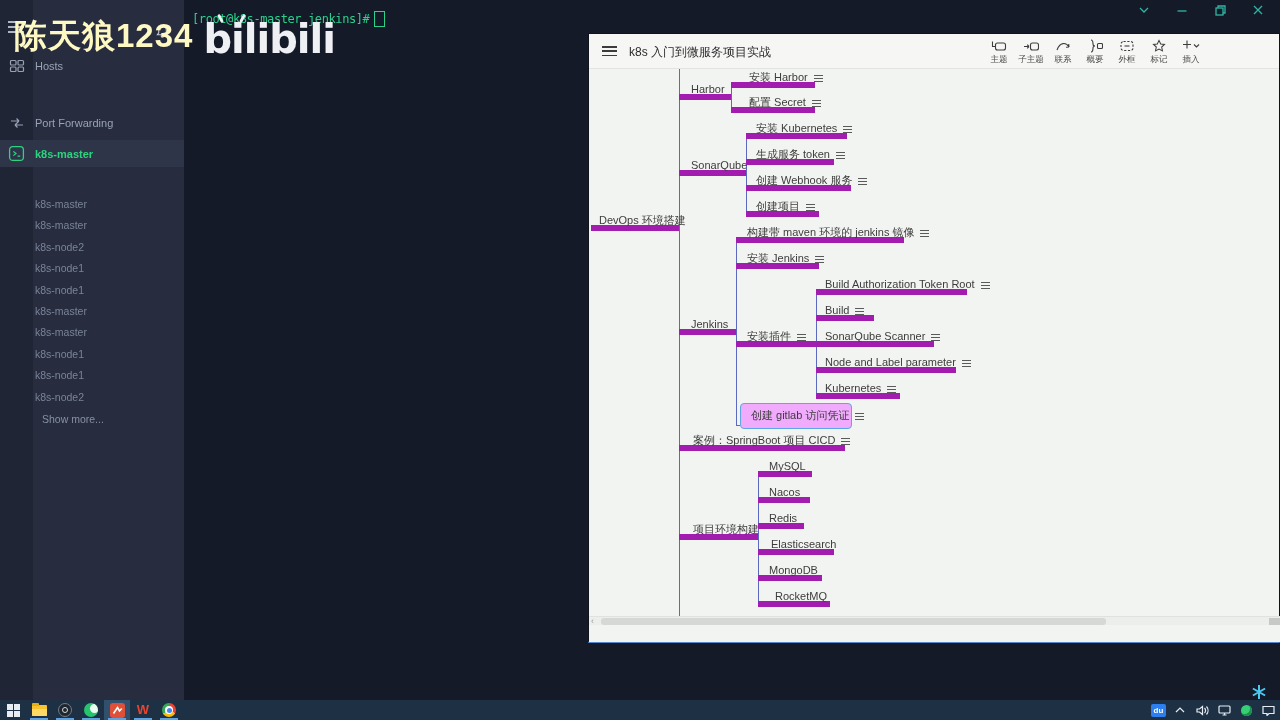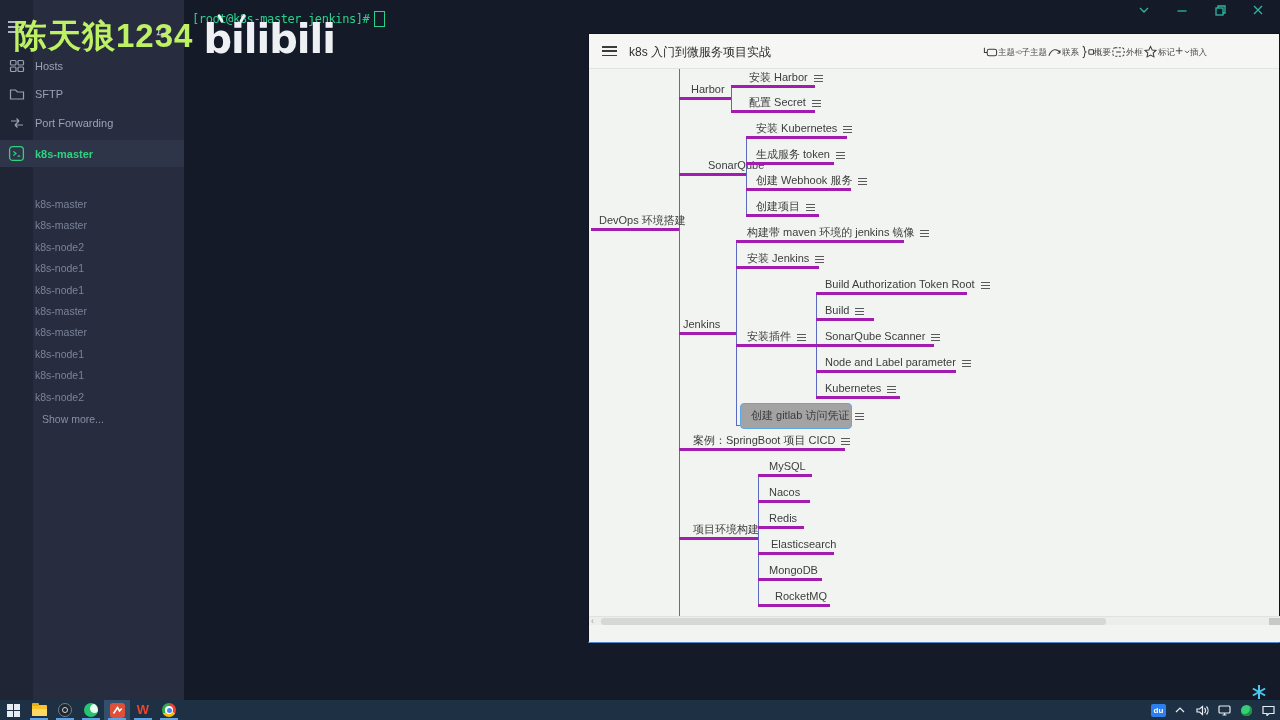--- a/index.html
+++ b/index.html
@@ -31,45 +31,45 @@
   .hist { position:absolute; left:0; top:194px; width:184px; }
   .hist-item { height:21.4px; line-height:21.4px; padding-left:35px; font-size:10.5px; color:#7b8398; white-space:nowrap; }
   .hist-more { height:22px; line-height:22px; padding-left:42px; font-size:10.5px; color:#8890a5; }
   .side-burger { position:absolute; left:8px; top:21px; width:16px; height:12px; z-index:2; }
   .side-burger div { height:2px; background:#aeb6c6; margin-bottom:3px; }
   .side-bell { position:absolute; left:155px; top:24px; width:15px; height:15px; z-index:2; }
   .side-bell svg { stroke:#c9cfdb; fill:none; stroke-width:1.1; }
 
   
   .watermark { position:absolute; left:14px; top:16px; z-index:40; display:flex; align-items:flex-start; pointer-events:none; }
-  .wm-name { font-size:33px; font-weight:600; color:#bef264; letter-spacing:1px; line-height:40px; }
+  .wm-name { font-size:33px; font-weight:600; color:#fef9c3; letter-spacing:1px; line-height:40px; }
   .wm-logo { position:relative; margin-left:10px; font-size:40px; font-weight:800; color:#eef0f3; line-height:46px; letter-spacing:-1px; font-family:"DejaVu Sans", sans-serif; }
   .wm-logo .ant { position:absolute; top:-2px; width:3px; height:9px; background:#eef0f3; border-radius:2px; }
   .wm-logo .ant.a1 { left:16px; transform:rotate(-28deg); }
   .wm-logo .ant.a2 { left:38px; transform:rotate(28deg); }
 
   
   .xwin { position:absolute; left:588px; top:33px; width:692px; height:610px; background:#f2f4f1;
     border:1px solid #10131d; border-bottom:2px solid #5588cc; z-index:30; }
   .xhead { position:absolute; left:0; top:0; width:100%; height:35px; background:#f6f7f5; border-bottom:1px solid #e2e4e1; }
   .xburger { position:absolute; left:13px; top:12px; width:15px; height:11px; cursor:pointer; }
   .xburger div { height:1.6px; background:#3c3c3c; margin-bottom:2.8px; }
   .xtitle { position:absolute; left:40px; top:10px; font-size:12px; color:#2b2b2b; white-space:nowrap; }
   .xtoolbar { position:absolute; right:72px; top:3px; display:flex; }
-  .xtool { width:32px; height:30px; display:flex; flex-direction:row; align-items:center; justify-content:center; cursor:pointer; }
+  .xtool { width:32px; height:30px; display:flex; flex-direction:column; align-items:center; justify-content:center; cursor:pointer; }
   .xtool svg { stroke:#3d3d3d; fill:none; stroke-width:1.1; }
   .xtool .tl { font-size:8.5px; color:#4a4a4a; margin-top:1px; white-space:nowrap; }
 
   .xcanvas { position:absolute; left:0; top:35px; width:692px; height:547px; overflow:hidden; }
   .xcanvas svg.links { position:absolute; left:0; top:-35px; width:692px; height:610px; }
   .mnode { position:absolute; height:21px; line-height:20px; font-size:11px; color:#3c3c3c;
-    border-bottom:3px solid #a21caf; white-space:nowrap; cursor:pointer; }
+    border-bottom:6px solid #a21caf; white-space:nowrap; cursor:pointer; }
   .mnode .notes { display:inline-block; width:9px; height:7px; margin-left:6px;
     background:repeating-linear-gradient(to bottom,#5a5a5a 0 1px,transparent 1px 3px); vertical-align:-1px; }
-  .mnode.selected { height:26px; line-height:23px; border:1.5px solid #5ea6e6; border-radius:4px; background:#a3a3a3; }
+  .mnode.selected { height:26px; line-height:23px; border:1.5px solid #5ea6e6; border-radius:4px; background:#f0abfc; }
 
   .xscroll { position:absolute; left:0; top:582px; width:692px; height:9px; background:#eceeeb; border-top:1px solid #e0e2df; }
   .xscroll .thumb { position:absolute; left:12px; top:1px; width:505px; height:7px; background:#d5d8d4; border-radius:3px; }
   .xscroll .thumb2 { position:absolute; right:0; top:1px; width:12px; height:7px; background:#c6c9c5; }
   .xscroll .arr { position:absolute; left:2px; top:0; font-size:9px; color:#9a9d99; line-height:9px; }
   .xfoot { position:absolute; left:0; top:591px; width:692px; height:17px; background:#f2f4f1; }
 
   
   .taskbar { position:absolute; left:0; bottom:0; width:1280px; height:20px; background:#1e3144; z-index:50; display:flex; align-items:center; }
   .tb-btn { position:relative; width:26px; height:20px; display:flex; align-items:center; justify-content:center; cursor:pointer; }
@@ -151,28 +151,20 @@
       <span class="ic">
           <svg width="16" height="16" viewBox="0 0 16 16">
             <rect x="1.5" y="2.5" width="5.5" height="4.5" rx="1"></rect>
             <rect x="9" y="2.5" width="5.5" height="4.5" rx="1"></rect>
             <rect x="1.5" y="9" width="5.5" height="4.5" rx="1"></rect>
             <rect x="9" y="9" width="5.5" height="4.5" rx="1"></rect>
           </svg>
         </span>
       <span class="lbl">Hosts</span>
     </div>
-    <div class="side-row" style="top:80px;">
-      <span class="ic">
-          <svg width="16" height="16" viewBox="0 0 16 16">
-            <path d="M1.5,4 v9 h13 v-7 h-6 l-2,-2 z"></path>
-          </svg>
-        </span>
-      <span class="lbl">SFTP</span>
-    </div>
     <div class="side-row" style="top:109px;">
       <span class="ic">
           <svg width="16" height="16" viewBox="0 0 16 16">
             <path d="M2,6 h8 M10,6 l-2.5,-2.5 M10,6 l-2.5,2.5 M14,10 h-8 M6,10 l2.5,-2.5 M6,10 l2.5,2.5"></path>
           </svg>
         </span>
       <span class="lbl">Port Forwarding</span>
     </div>
     <div class="side-row active" style="top:140px;height:27px;">
       <span class="ic">
@@ -271,26 +263,26 @@
           <path d="M147,209 V391 H151"></path>
           <path d="M227,261 V365"></path>
           <path d="M169,443 V573"></path>
         </g>
       </svg>
 
       <div class="mnode" style="left:2px;top:141px;width:88px;padding-left:8px;"><span>DevOps 环境搭建</span></div>
       <div class="mnode" style="left:90px;top:10px;width:52px;padding-left:12px;"><span>Harbor</span></div>
       <div class="mnode" style="left:142px;top:-2px;width:84px;padding-left:18px;"><span>安装 Harbor</span><span class="notes"></span></div>
       <div class="mnode" style="left:142px;top:23px;width:84px;padding-left:18px;"><span>配置 Secret</span><span class="notes"></span></div>
-      <div class="mnode" style="left:90px;top:86px;width:67px;padding-left:29px;text-align:center;"><span>SonarQube</span></div>
+      <div class="mnode" style="left:90px;top:86px;width:67px;padding-left:12px;text-align:center;"><span>SonarQube</span></div>
       <div class="mnode" style="left:157px;top:49px;width:101px;padding-left:10px;"><span>安装 Kubernetes</span><span class="notes"></span></div>
       <div class="mnode" style="left:157px;top:75px;width:88px;padding-left:10px;"><span>生成服务 token</span><span class="notes"></span></div>
       <div class="mnode" style="left:157px;top:101px;width:105px;padding-left:10px;"><span>创建 Webhook 服务</span><span class="notes"></span></div>
       <div class="mnode" style="left:157px;top:127px;width:73px;padding-left:10px;"><span>创建项目</span><span class="notes"></span></div>
-      <div class="mnode" style="left:90px;top:245px;width:57px;padding-left:4px;"><span>Jenkins</span></div>
+      <div class="mnode" style="left:90px;top:245px;width:57px;padding-left:12px;"><span>Jenkins</span></div>
       <div class="mnode" style="left:147px;top:153px;width:168px;padding-left:11px;"><span>构建带 maven 环境的 jenkins 镜像</span><span class="notes"></span></div>
       <div class="mnode" style="left:147px;top:179px;width:83px;padding-left:11px;"><span>安装 Jenkins</span><span class="notes"></span></div>
       <div class="mnode" style="left:147px;top:257px;width:80px;padding-left:11px;"><span>安装插件</span><span class="notes"></span></div>
       <div class="mnode" style="left:227px;top:205px;width:151px;padding-left:9px;"><span>Build Authorization Token Root</span><span class="notes"></span></div>
       <div class="mnode" style="left:227px;top:231px;width:58px;padding-left:9px;"><span>Build</span><span class="notes"></span></div>
       <div class="mnode" style="left:227px;top:257px;width:118px;padding-left:9px;"><span>SonarQube Scanner</span><span class="notes"></span></div>
       <div class="mnode" style="left:227px;top:283px;width:140px;padding-left:9px;"><span>Node and Label parameter</span><span class="notes"></span></div>
       <div class="mnode" style="left:227px;top:309px;width:84px;padding-left:9px;"><span>Kubernetes</span><span class="notes"></span></div>
       <div class="mnode selected" style="left:151px;top:334px;width:112px;padding-left:10px;"><span>创建 gitlab 访问凭证</span><span class="notes"></span></div>
       <div class="mnode" style="left:90px;top:361px;width:166px;padding-left:14px;"><span>案例：SpringBoot 项目 CICD</span><span class="notes"></span></div>

